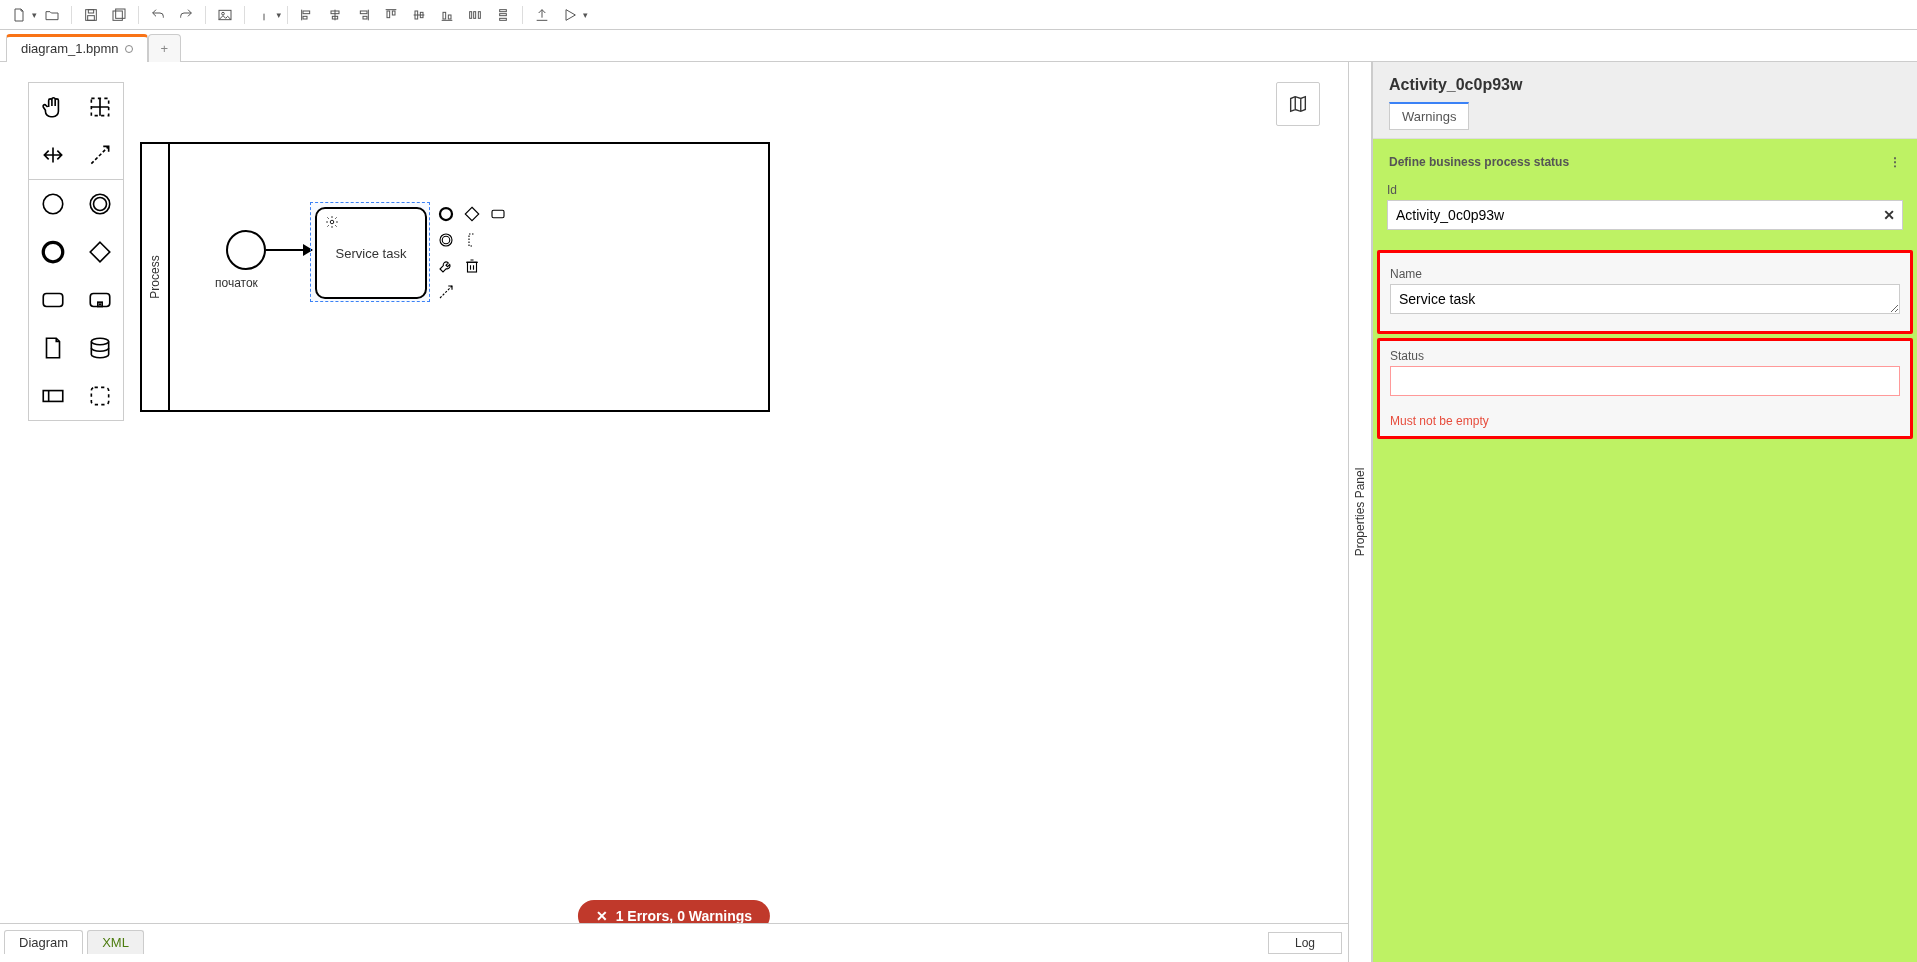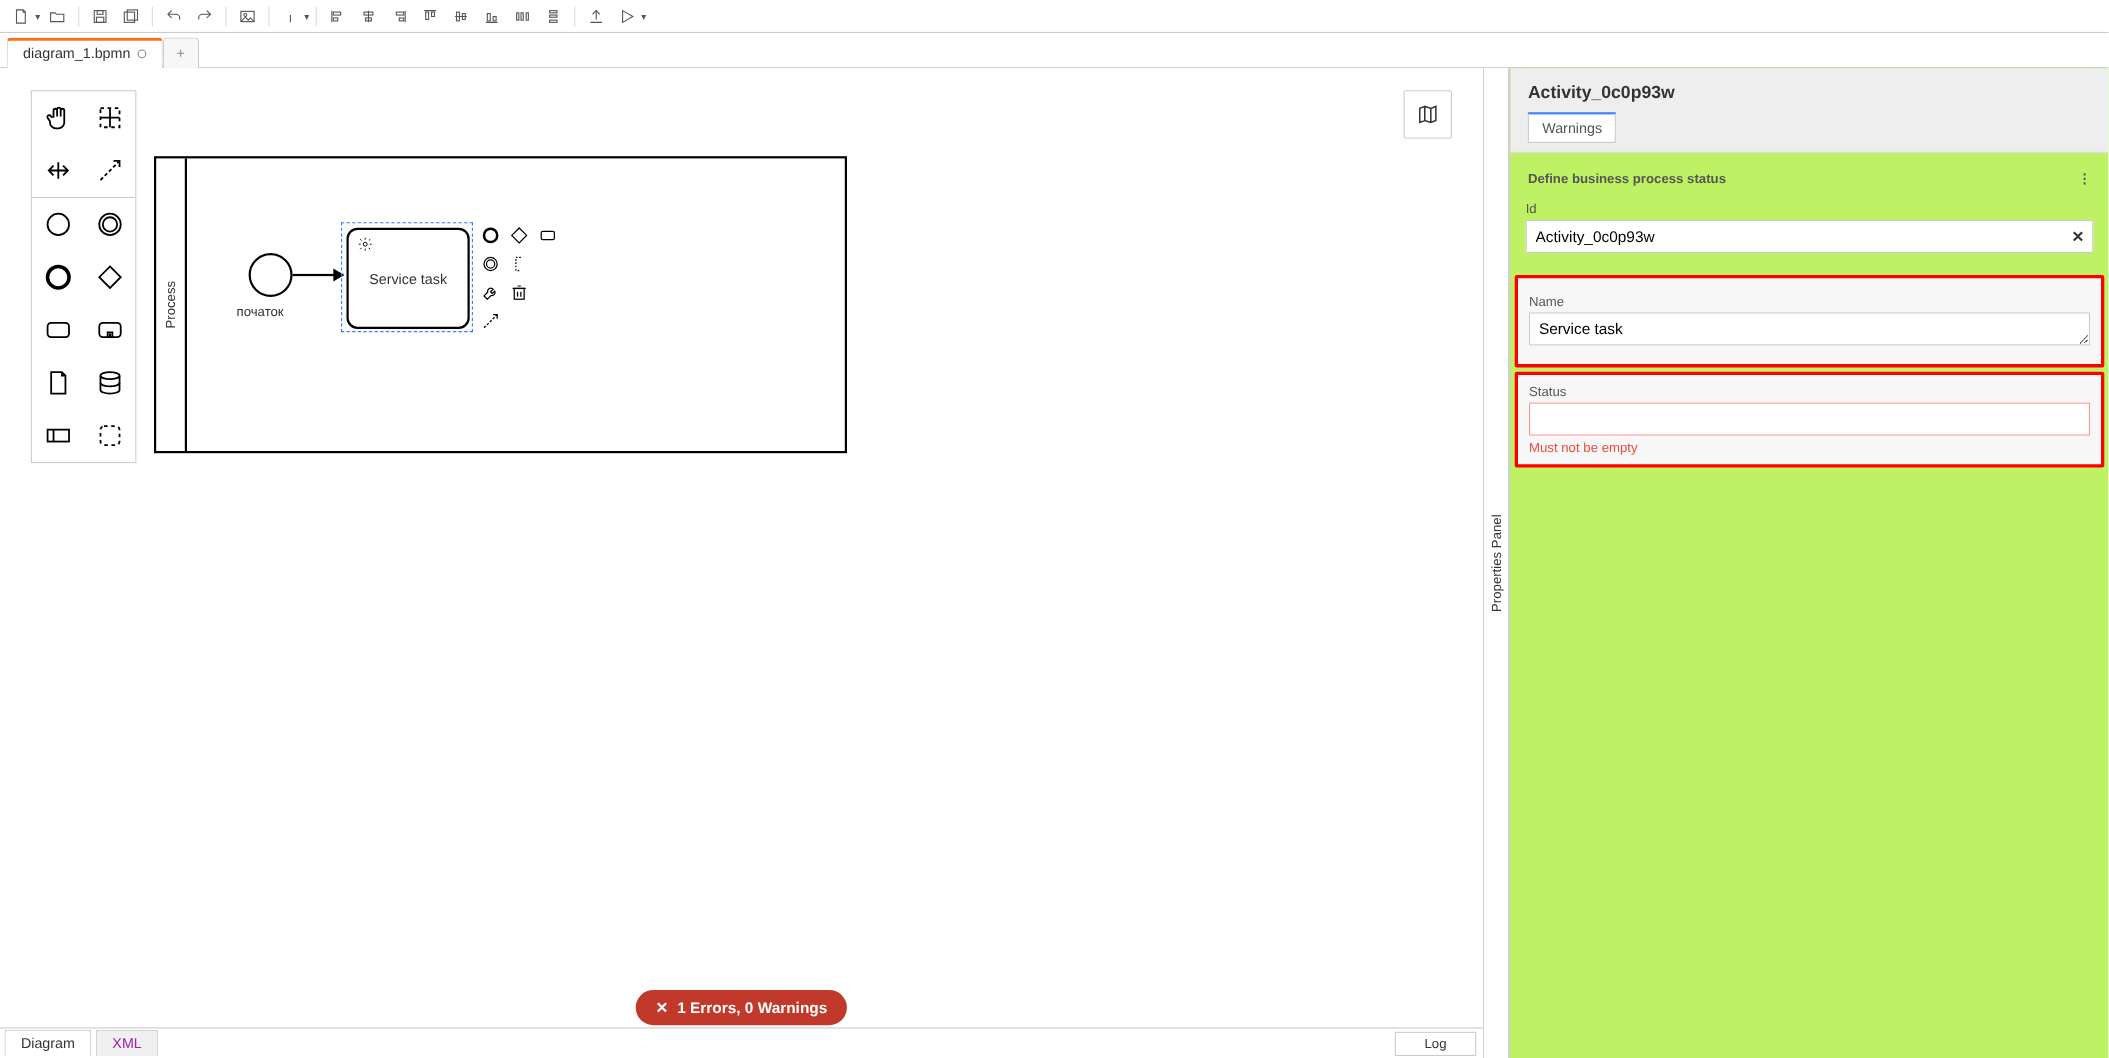--- a/index.html
+++ b/index.html
@@ -33,44 +33,44 @@
 .flow{position:absolute;left:96px;top:105px;width:46px;height:2px;background:#000}
 .flow:after{content:'';position:absolute;right:-1px;top:-5px;border-left:10px solid #000;border-top:6px solid transparent;border-bottom:6px solid transparent}
 .task-sel{position:absolute;left:140px;top:58px;width:120px;height:100px;border:1px dashed #3b82f6;background:rgba(59,130,246,0.04)}
 .task{position:absolute;left:4px;top:4px;width:112px;height:92px;border:2px solid #000;border-radius:10px;background:#fff;display:flex;align-items:center;justify-content:center;font-size:13px}
 .gear{position:absolute;left:8px;top:6px;width:14px;height:14px}
 .ctx{position:absolute;left:264px;top:58px;display:grid;grid-template-columns:repeat(3,24px);grid-auto-rows:24px;gap:2px}
 .ctx div{display:flex;align-items:center;justify-content:center;cursor:pointer}
 .ctx svg{width:18px;height:18px;fill:none;stroke:#000;stroke-width:1.5}
 .errors-pill{position:absolute;bottom:30px;left:50%;transform:translateX(-50%);background:#c0392b;color:#fff;padding:8px 18px;border-radius:18px;font-size:14px;font-weight:bold;display:flex;align-items:center;gap:8px;cursor:pointer}
 .errors-pill .x{font-weight:bold}
-.footer-tabs{position:absolute;bottom:0;left:0;right:0;height:28px;border-top:1px solid #ccc;display:flex;align-items:center;background:#fff}
+.footer-tabs{position:absolute;bottom:0;left:0;right:0;height:39px;border-top:1px solid #ccc;display:flex;align-items:center;background:#fff}
 .ftab{padding:4px 14px;border:1px solid #ccc;border-bottom:none;margin-left:4px;font-size:13px;cursor:pointer;background:#fff;border-top-left-radius:3px;border-top-right-radius:3px;position:relative;top:-1px}
-.ftab.inactive{background:#f0f0f0;color:#a21caf}
+.ftab.inactive{background:#f0f0f0;color:#4d7c0f}
 .log-btn{margin-left:auto;margin-right:6px;padding:3px 26px;border:1px solid #ccc;font-size:12px;cursor:pointer;background:#fff}
 .side-handle{width:24px;background:#fff;border-left:1px solid #ccc;border-right:1px solid #ccc;display:flex;align-items:center;justify-content:center;cursor:pointer}
 .side-handle span{transform:rotate(-90deg);white-space:nowrap;font-size:12px;color:#333}
 .props{width:545px;background:#bef264;border-left:1px solid #ccc;display:flex;flex-direction:column;overflow:auto}
 .props-head{padding:14px 16px 8px;background:#eee;border-bottom:1px solid #ddd}
 .props-title{font-size:16px;font-weight:bold;color:#333}
 .props-tabs{display:flex;margin-top:8px}
 .ptab{padding:5px 12px;border:1px solid #ccc;background:#fff;font-size:13px;color:#555;border-top:2px solid #3b82f6;cursor:pointer}
 .section{padding:10px 14px}
 .section-h{display:flex;align-items:center;justify-content:space-between;padding:6px 2px}
 .section-h span{font-size:12px;font-weight:bold;color:#555}
 .dots{font-size:18px;color:#555;cursor:pointer;line-height:1}
 .field{margin:8px 0}
 .field label{font-size:12px;color:#555;display:block;margin-bottom:3px}
 .inp-wrap{position:relative}
 .inp{width:100%;padding:6px 8px;border:1px solid #ccc;font-size:14px;background:#fff}
 .inp.err{border-color:#f99}
 .clear-x{position:absolute;right:8px;top:50%;transform:translateY(-50%);font-weight:bold;cursor:pointer;font-size:14px}
 textarea.inp{resize:vertical;height:30px;font-family:inherit}
 .hl{border:3px solid red;padding:6px 10px;margin:2px 4px;border-radius:2px;background:#f7f7f7}
-.err-msg{color:#e74c3c;font-size:12px;margin-top:4px}
+.err-msg{color:#e74c3c;font-size:12px;margin-top:18px}
 </style>
 </head>
 <body>
 
 <div class="toolbar">
   <div class="tb">
       <svg viewBox="0 0 24 24">
         <path d="M6 3h9l3 3v15H6z"></path>
         <path d="M15 3v3h3"></path>
       </svg>

